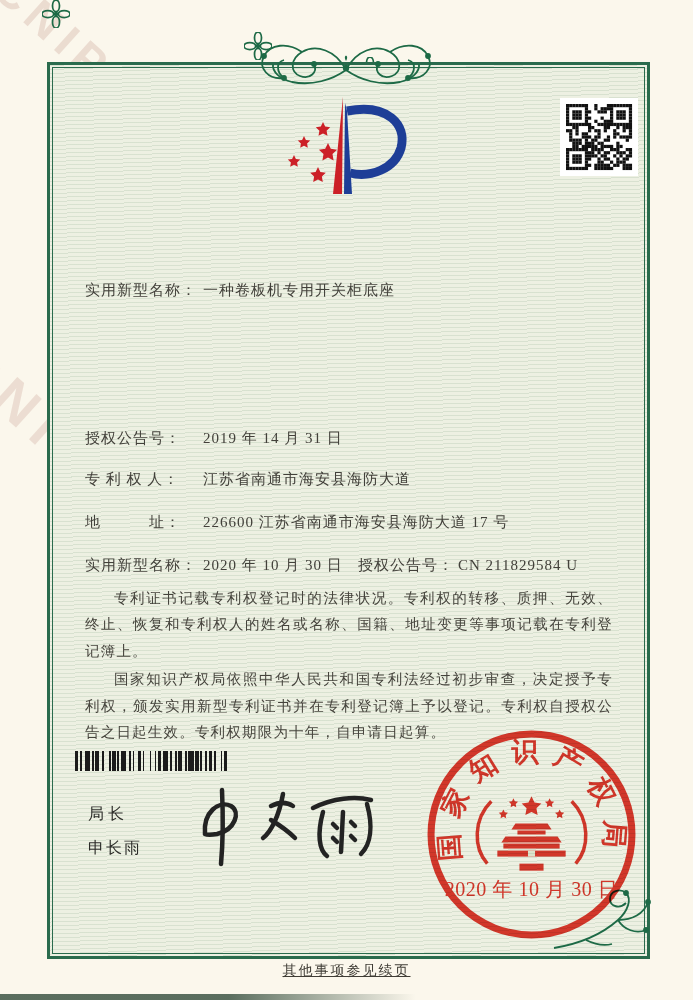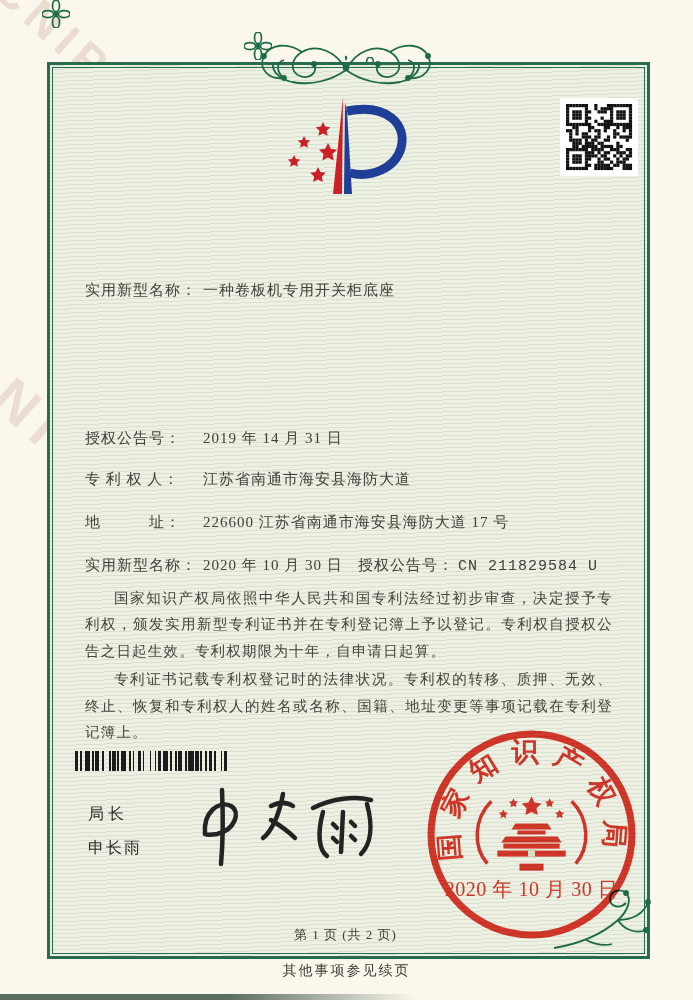--- a/index.html
+++ b/index.html
@@ -23,39 +23,39 @@
          background-image:repeating-linear-gradient(178deg,rgba(106,148,112,.16) 0 1px,rgba(255,255,255,0) 1px 4px);}
   .frame::after{content:"";position:absolute;inset:2px;border:1px solid #2a6b4d;pointer-events:none;}
 
   .certno{position:absolute;left:75px;top:96px;font-size:15px;letter-spacing:3px;color:#3f3c35;}
   .title{position:absolute;left:47px;top:205px;width:597px;text-align:center;
          font-size:33px;font-weight:bold;letter-spacing:9px;color:#33312c;}
 
   .field{position:absolute;left:85px;width:540px;font-size:15px;color:#42403a;
          letter-spacing:1px;white-space:nowrap;}
   .flabel{display:inline-block;min-width:118px;}
-  .grant2{position:absolute;left:273px;top:0;font-family:Liberation Mono, monospace;}
+  .grant2{position:absolute;left:273px;top:0;}
   .grant2 .flabel{min-width:0;margin-right:4px;}
 
   .paras{position:absolute;left:85px;top:585px;width:528px;color:#45433c;}
   .paras p{margin:0 0 2px 0;font-size:14.5px;line-height:1.82;letter-spacing:1.2px;
            text-indent:2em;text-align:justify;}
 
   .barcode{position:absolute;left:75px;top:751px;width:210px;height:20px;font-size:0;}
 
   .director-title{position:absolute;left:88px;top:804px;font-size:16px;letter-spacing:4px;color:#2b2b28;}
   .director-name{position:absolute;left:88px;top:838px;font-size:16px;letter-spacing:2px;color:#2b2b28;}
   .signature{position:absolute;left:175px;top:772px;}
 
   .seal{position:absolute;left:424px;top:727px;mix-blend-mode:multiply;}
 
   .pageinfo{position:absolute;left:47px;top:926px;width:597px;text-align:center;
             font-size:13px;letter-spacing:1px;color:#3f3c35;}
   .contnote{position:absolute;left:0;top:962px;width:693px;text-align:center;
-            font-size:14px;letter-spacing:2px;color:#3f3c35;}
+            font-size:14px;letter-spacing:2px;color:#3f3c35;text-decoration:underline;}
 
   .logo{position:absolute;left:276px;top:97px;}
   .qr{position:absolute;left:560px;top:98px;width:78px;height:78px;background:#fff;padding:0;}
 
   .flourish-top{position:absolute;left:240px;top:30px;}
   .flourish-br{position:absolute;left:546px;top:884px;}
   .knot{position:absolute;}
   .knot1{left:42px;top:0px;}
   .knot2{left:244px;top:32px;}
   .knot3{left:356px;top:57px;}
@@ -416,22 +416,22 @@
     <span class="flabel">地　　　址：</span><span class="fvalue">226600 江苏省南通市海安县海防大道 17 号</span>
   </div>
   <div class="field" style="top:556px">
     <span class="flabel">实用新型名称：</span><span class="fvalue">2020 年 10 月 30 日</span>
     <span class="grant2">
       <span class="flabel">授权公告号：</span><span class="fvalue">CN 211829584 U</span>
     </span>
   </div>
 
   <div class="paras">
+    <p>专利证书记载专利权登记时的法律状况。专利权的转移、质押、无效、终止、恢复和专利权人的姓名或名称、国籍、地址变更等事项记载在专利登记簿上。</p>
     <p>国家知识产权局依照中华人民共和国专利法经过初步审查，决定授予专利权，颁发实用新型专利证书并在专利登记簿上予以登记。专利权自授权公告之日起生效。专利权期限为十年，自申请日起算。</p>
-    <p>专利证书记载专利权登记时的法律状况。专利权的转移、质押、无效、终止、恢复和专利权人的姓名或名称、国籍、地址变更等事项记载在专利登记簿上。</p>
   </div>
 
   <div class="barcode"><span style="display:inline-block;height:100%;width:3.4px;background:#1b1b1b"></span><span style="display:inline-block;height:100%;width:1.7px;background:transparent"></span><span style="display:inline-block;height:100%;width:1.7px;background:#1b1b1b"></span><span style="display:inline-block;height:100%;width:3.4px;background:transparent"></span><span style="display:inline-block;height:100%;width:5.1px;background:#1b1b1b"></span><span style="display:inline-block;height:100%;width:1.7px;background:transparent"></span><span style="display:inline-block;height:100%;width:1.7px;background:#1b1b1b"></span><span style="display:inline-block;height:100%;width:1.7px;background:transparent"></span><span style="display:inline-block;height:100%;width:3.4px;background:#1b1b1b"></span><span style="display:inline-block;height:100%;width:3.4px;background:transparent"></span><span style="display:inline-block;height:100%;width:1.7px;background:#1b1b1b"></span><span style="display:inline-block;height:100%;width:5.1px;background:transparent"></span><span style="display:inline-block;height:100%;width:1.7px;background:#1b1b1b"></span><span style="display:inline-block;height:100%;width:1.7px;background:transparent"></span><span style="display:inline-block;height:100%;width:3.4px;background:#1b1b1b"></span><span style="display:inline-block;height:100%;width:1.7px;background:transparent"></span><span style="display:inline-block;height:100%;width:1.7px;background:#1b1b1b"></span><span style="display:inline-block;height:100%;width:1.7px;background:transparent"></span><span style="display:inline-block;height:100%;width:5.1px;background:#1b1b1b"></span><span style="display:inline-block;height:100%;width:3.4px;background:transparent"></span><span style="display:inline-block;height:100%;width:1.7px;background:#1b1b1b"></span><span style="display:inline-block;height:100%;width:1.7px;background:transparent"></span><span style="display:inline-block;height:100%;width:1.7px;background:#1b1b1b"></span><span style="display:inline-block;height:100%;width:3.4px;background:transparent"></span><span style="display:inline-block;height:100%;width:3.4px;background:#1b1b1b"></span><span style="display:inline-block;height:100%;width:1.7px;background:transparent"></span><span style="display:inline-block;height:100%;width:1.7px;background:#1b1b1b"></span><span style="display:inline-block;height:100%;width:5.1px;background:transparent"></span><span style="display:inline-block;height:100%;width:1.7px;background:#1b1b1b"></span><span style="display:inline-block;height:100%;width:3.4px;background:transparent"></span><span style="display:inline-block;height:100%;width:1.7px;background:#1b1b1b"></span><span style="display:inline-block;height:100%;width:1.7px;background:transparent"></span><span style="display:inline-block;height:100%;width:3.4px;background:#1b1b1b"></span><span style="display:inline-block;height:100%;width:1.7px;background:transparent"></span><span style="display:inline-block;height:100%;width:5.1px;background:#1b1b1b"></span><span style="display:inline-block;height:100%;width:1.7px;background:transparent"></span><span style="display:inline-block;height:100%;width:1.7px;background:#1b1b1b"></span><span style="display:inline-block;height:100%;width:3.4px;background:transparent"></span><span style="display:inline-block;height:100%;width:1.7px;background:#1b1b1b"></span><span style="display:inline-block;height:100%;width:1.7px;background:transparent"></span><span style="display:inline-block;height:100%;width:3.4px;background:#1b1b1b"></span><span style="display:inline-block;height:100%;width:3.4px;background:transparent"></span><span style="display:inline-block;height:100%;width:1.7px;background:#1b1b1b"></span><span style="display:inline-block;height:100%;width:1.7px;background:transparent"></span><span style="display:inline-block;height:100%;width:5.1px;background:#1b1b1b"></span><span style="display:inline-block;height:100%;width:1.7px;background:transparent"></span><span style="display:inline-block;height:100%;width:3.4px;background:#1b1b1b"></span><span style="display:inline-block;height:100%;width:1.7px;background:transparent"></span><span style="display:inline-block;height:100%;width:1.7px;background:#1b1b1b"></span><span style="display:inline-block;height:100%;width:3.4px;background:transparent"></span><span style="display:inline-block;height:100%;width:1.7px;background:#1b1b1b"></span><span style="display:inline-block;height:100%;width:1.7px;background:transparent"></span><span style="display:inline-block;height:100%;width:3.4px;background:#1b1b1b"></span><span style="display:inline-block;height:100%;width:1.7px;background:transparent"></span><span style="display:inline-block;height:100%;width:1.7px;background:#1b1b1b"></span><span style="display:inline-block;height:100%;width:5.1px;background:transparent"></span><span style="display:inline-block;height:100%;width:1.7px;background:#1b1b1b"></span><span style="display:inline-block;height:100%;width:1.7px;background:transparent"></span><span style="display:inline-block;height:100%;width:3.4px;background:#1b1b1b"></span><span style="display:inline-block;height:100%;width:1.7px;background:transparent"></span></div>
 
   <div class="director-title">局长</div>
   <div class="director-name">申长雨</div>
 
   <svg class="signature" width="205" height="105" viewBox="0 0 205 105">
     <g stroke="#232323" stroke-width="4.5" fill="none" stroke-linecap="round">
       <path d="M30,62 C28,40 44,28 56,34 C66,40 60,58 42,62 C36,63 32,63 30,62"></path>
@@ -474,17 +474,16 @@
         <rect x="-3.5" y="11" width="7" height="6" fill="#edf0e2"></rect>
         <g stroke="#e02a1e" stroke-width="3.5" fill="none">
           <path d="M-44,24 C-58,8 -58,-20 -40,-38"></path>
           <path d="M44,24 C58,8 58,-20 40,-38"></path>
         </g>
       </g>
       <text x="107" y="168" font-size="20" fill="#e02a1e" text-anchor="middle" letter-spacing="0.5" font-family="Liberation Serif, DejaVu Serif, serif">2020 年 10 月 30 日</text>
     </g>
   </svg>
 
-  <div class="pageinfo">第 1 页 (共 2 页)</div>
   <div class="contnote">其他事项参见续页</div>
 
   <div class="scan-edge"></div>
 </div>
 
 </body></html>

